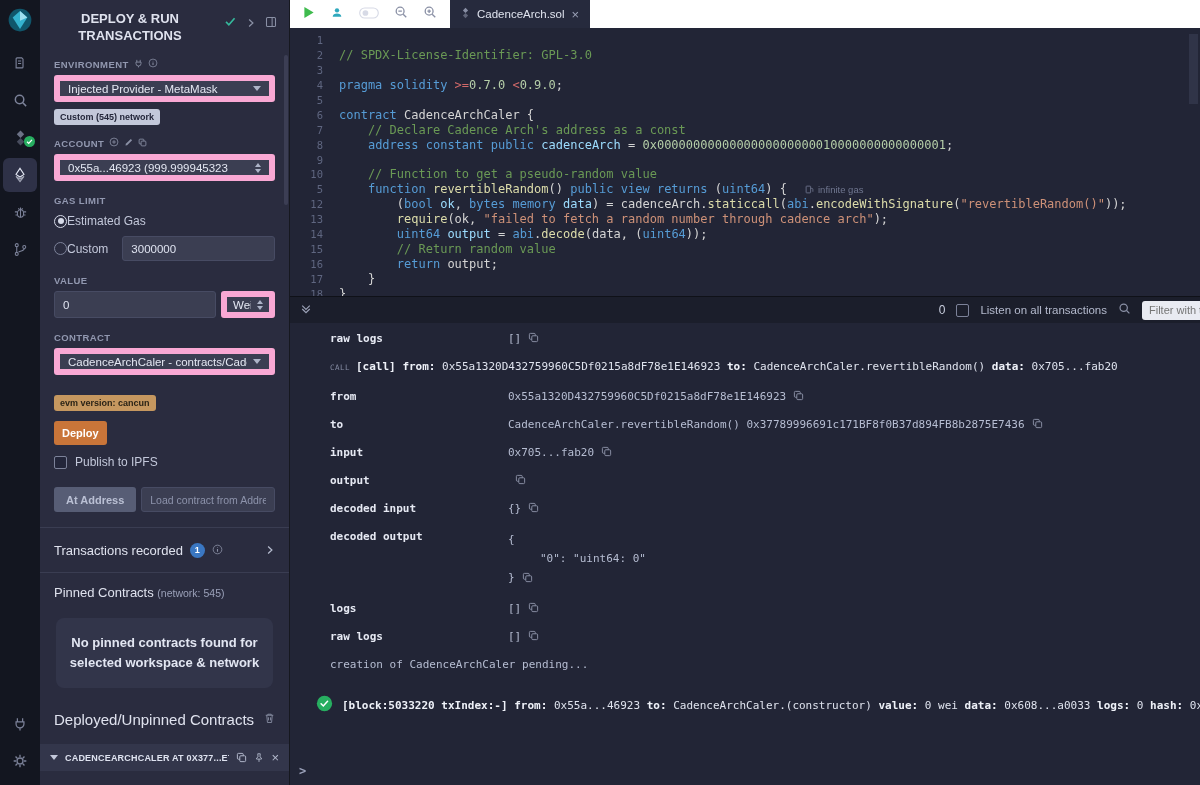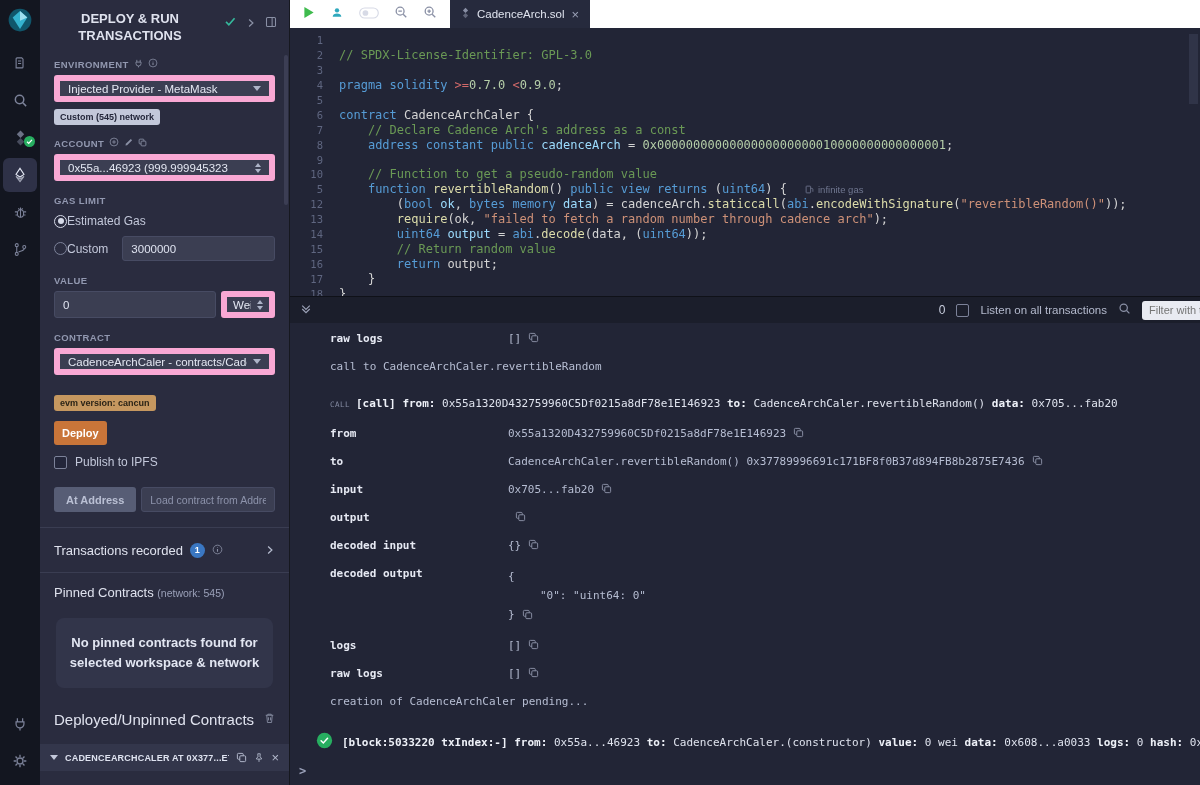--- a/index.html
+++ b/index.html
@@ -474,21 +474,20 @@
             <span class="tval">
               <span>[]</span>
               <span class="cp">
                 <svg width="11" height="11" viewBox="0 0 16 16" fill="none" stroke="#8a90a5" stroke-width="1.4">
                   <rect x="5.5" y="5.5" width="8.5" height="8.5" rx="1.5"></rect>
                   <path d="M10.5 5.5V3.5a1.5 1.5 0 0 0-1.5-1.5H3.5A1.5 1.5 0 0 0 2 3.5V9a1.5 1.5 0 0 0 1.5 1.5h2"></path>
                 </svg>
               </span>
             </span>
           </div>
-          <div class="ttext">call to CadenceArchCaler.revertibleRandom</div>
           <div class="tcall">
             <span class="ctag">call</span>
             <span><b>[call]</b><span> </span><b>from:</b><span> 0x55a1320D432759960C5Df0215a8dF78e1E146923 </span><b>to:</b><span> CadenceArchCaler.revertibleRandom() </span><b>data:</b><span> 0x705...fab20</span></span>
           </div>
           <div class="trow">
             <span class="tlabel">from</span>
             <span class="tval">
               <span>0x55a1320D432759960C5Df0215a8dF78e1E146923</span>
               <span class="cp">
                 <svg width="11" height="11" viewBox="0 0 16 16" fill="none" stroke="#8a90a5" stroke-width="1.4">

